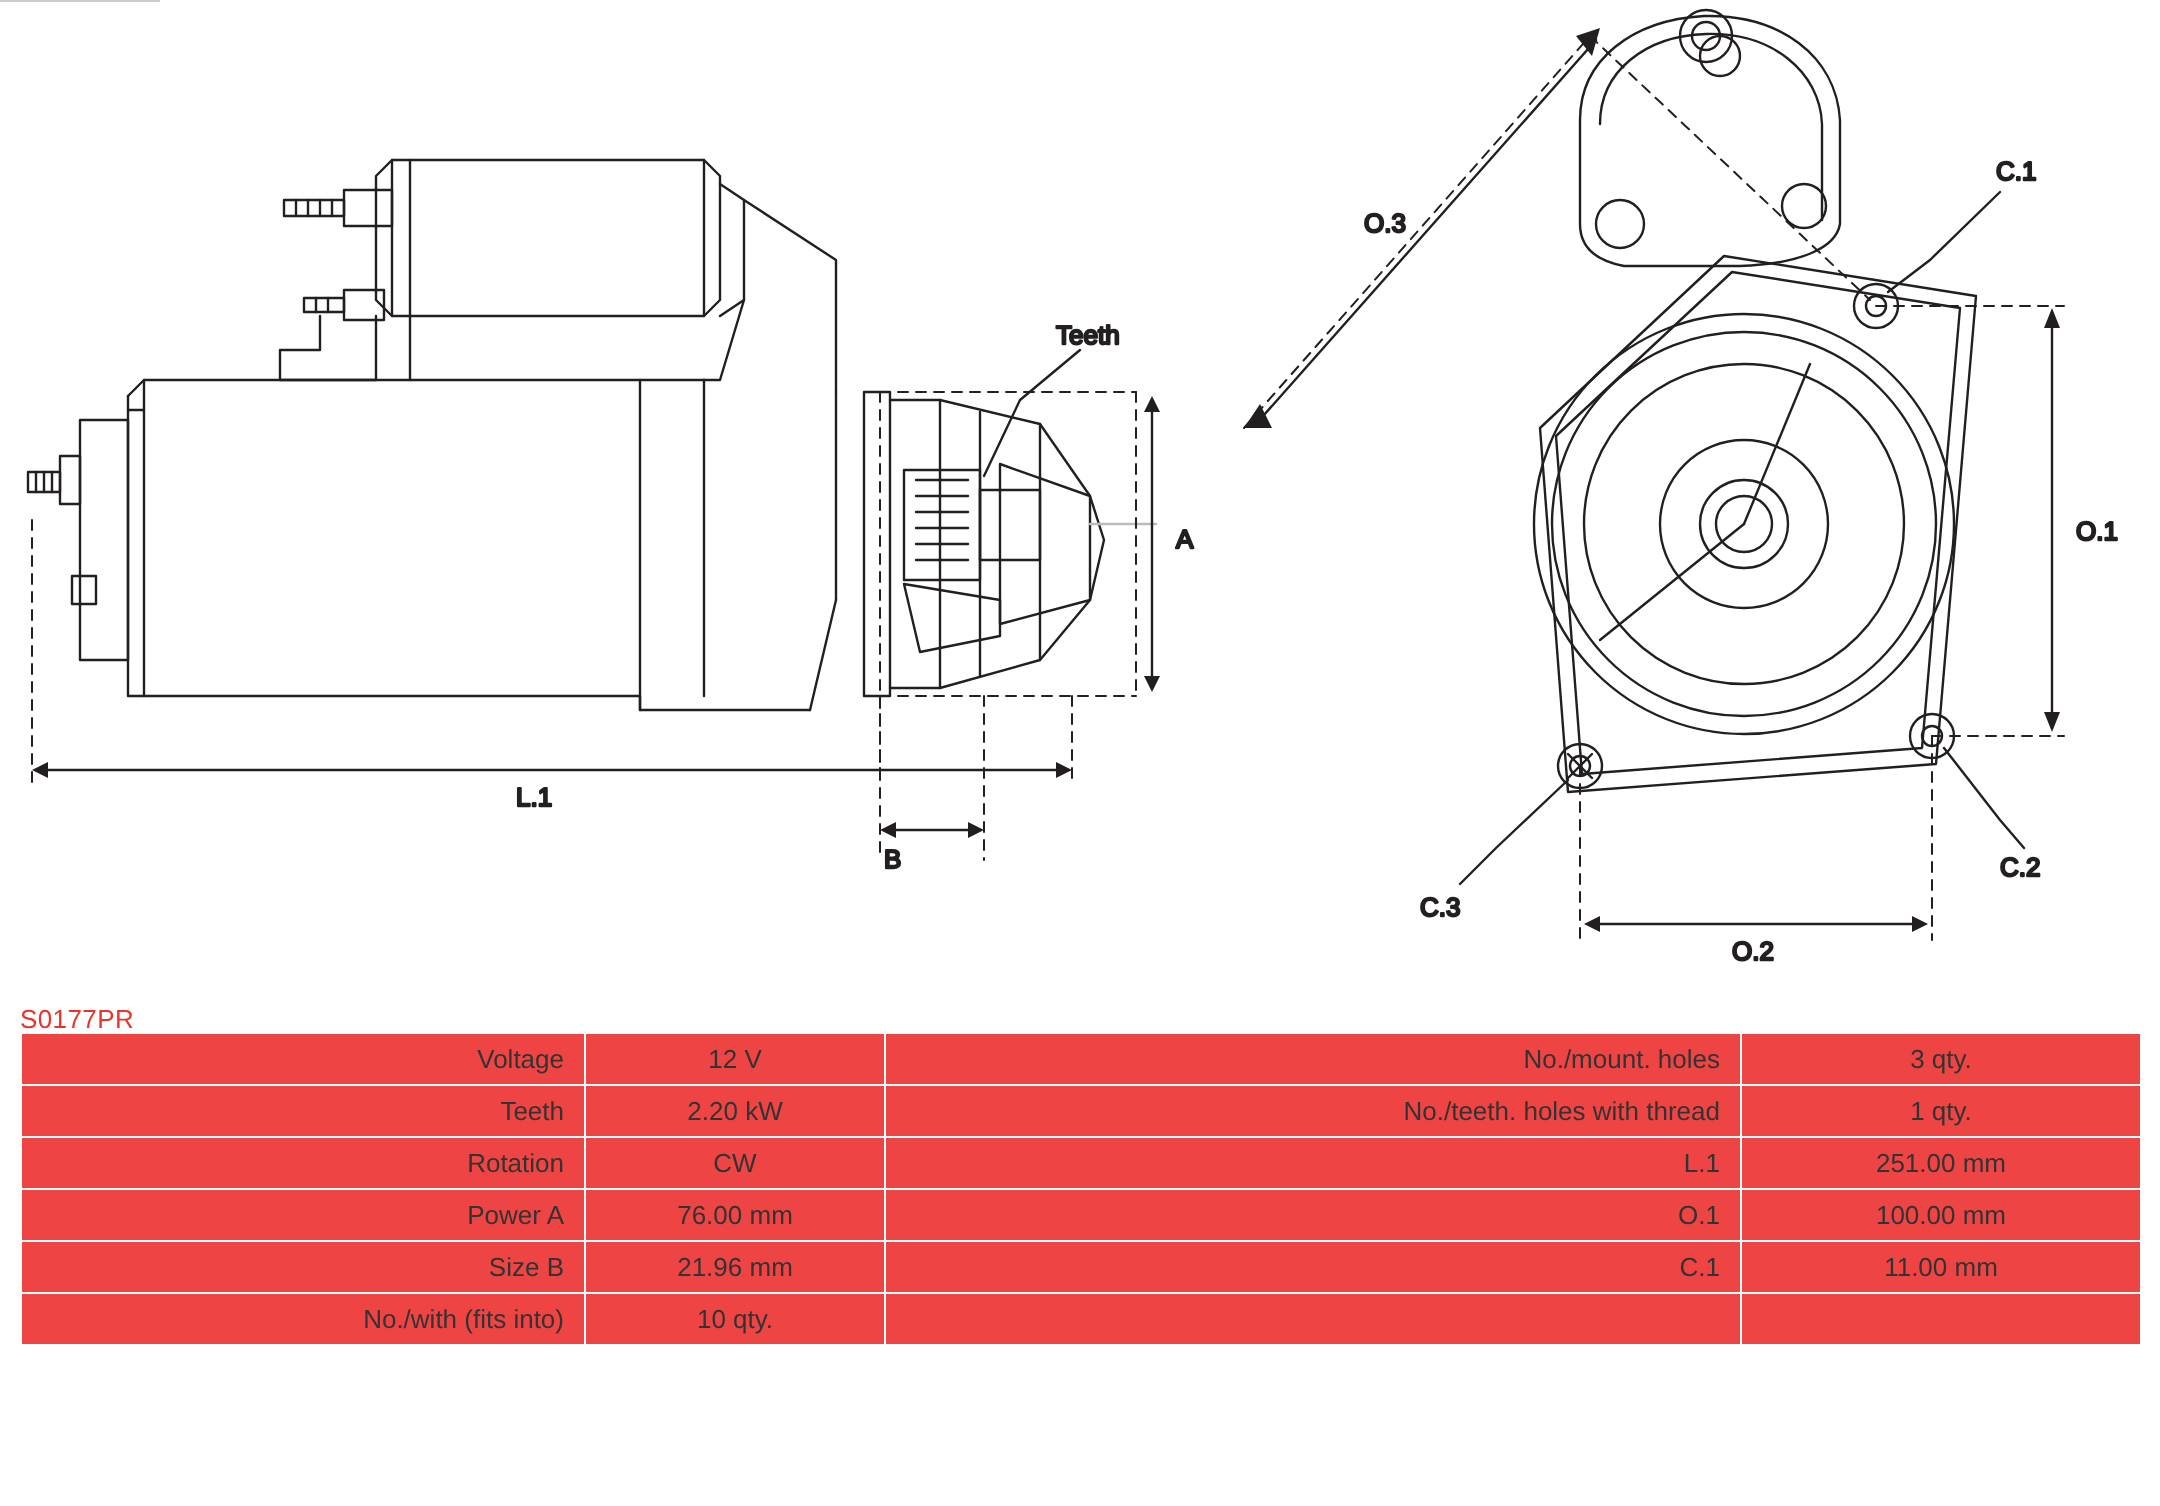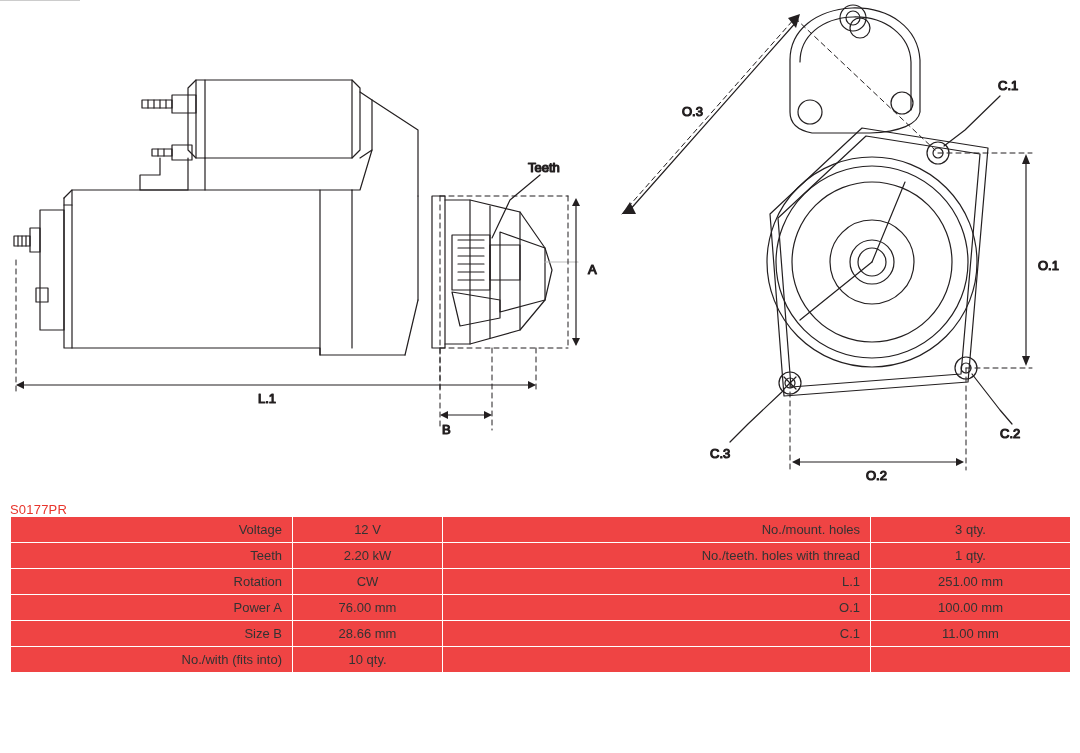--- a/index.html
+++ b/index.html
@@ -267,21 +267,21 @@
           <td class="val">251.00 mm</td>
         </tr>
         <tr>
           <td class="lbl">Power A</td>
           <td class="val">76.00 mm</td>
           <td class="lbl">O.1</td>
           <td class="val">100.00 mm</td>
         </tr>
         <tr>
           <td class="lbl">Size B</td>
-          <td class="val">28.66 mm</td>
+          <td class="val">21.96 mm</td>
           <td class="lbl">C.1</td>
           <td class="val">11.00 mm</td>
         </tr>
         <tr>
           <td class="lbl">No./with (fits into)</td>
           <td class="val">10 qty.</td>
           <td class="empty"></td>
           <td class="empty"></td>
         </tr>
       </tbody>

